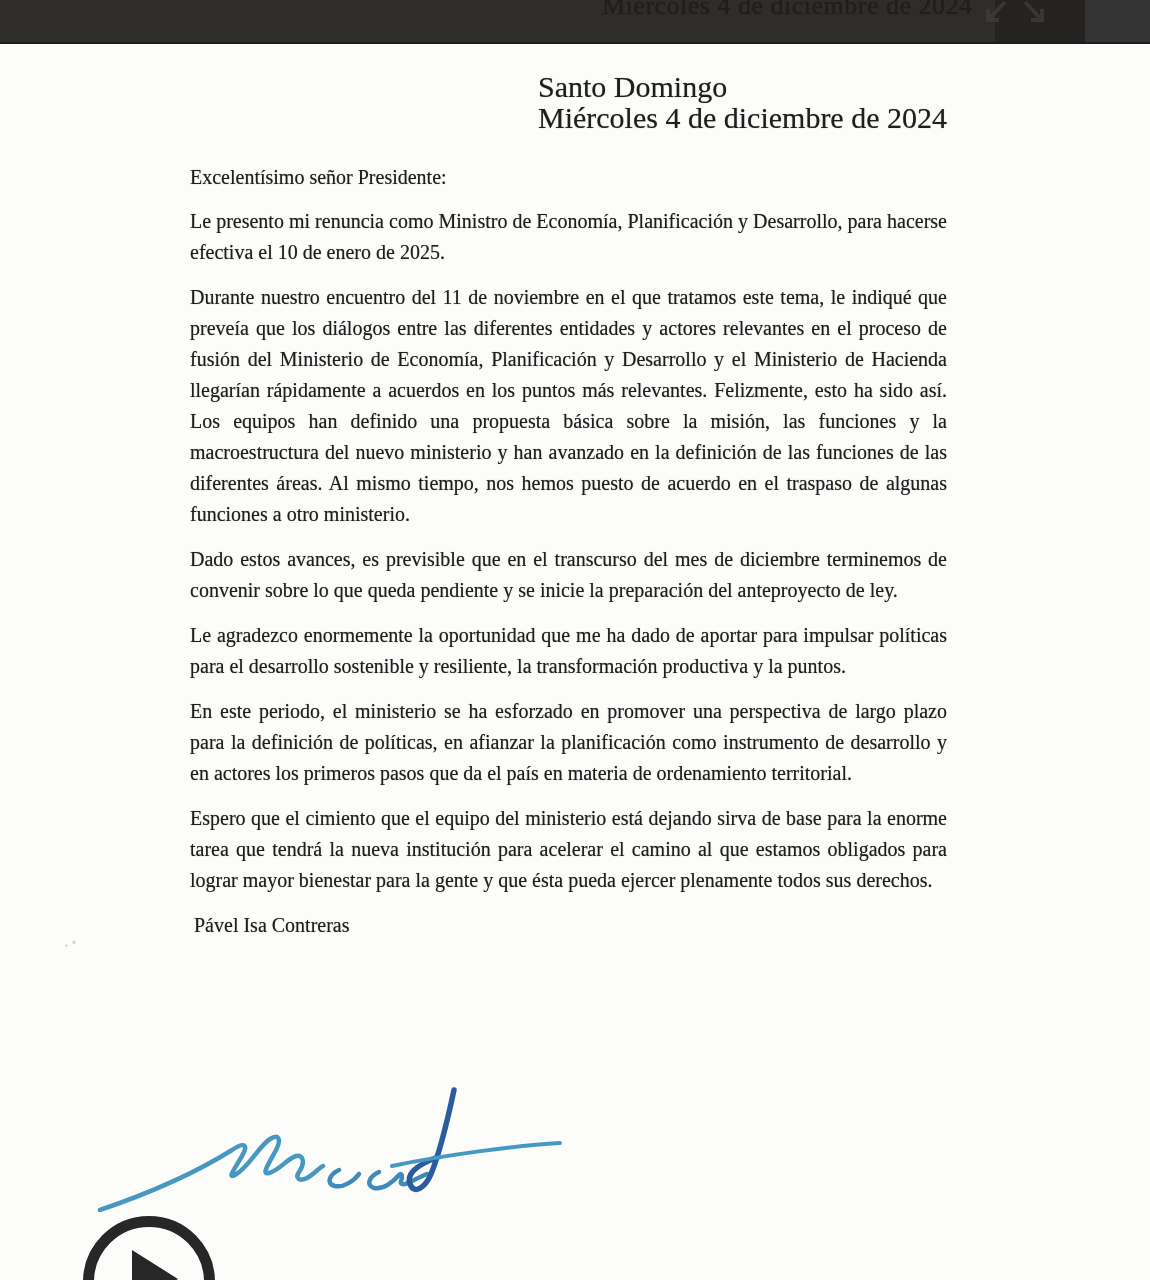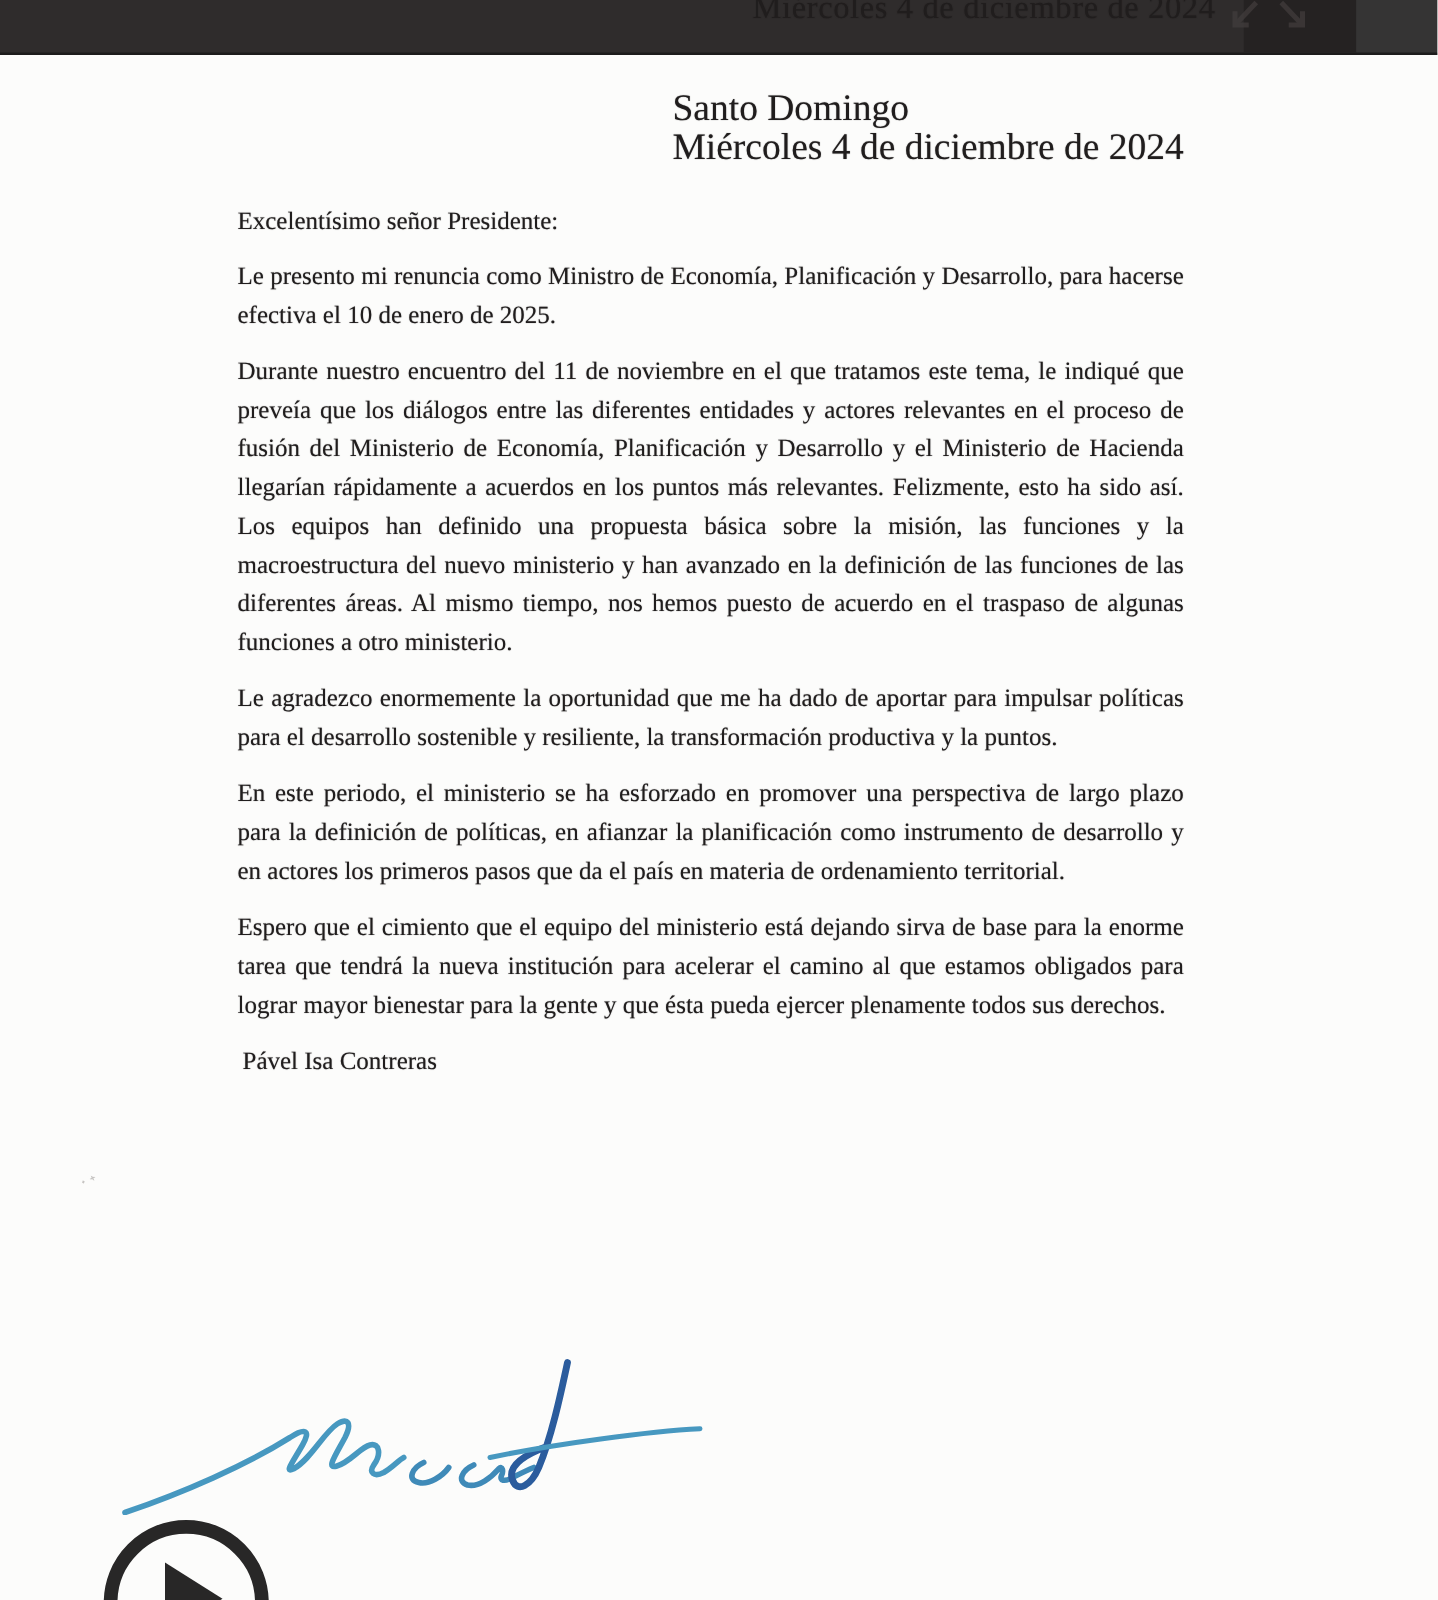--- a/index.html
+++ b/index.html
@@ -91,20 +91,21 @@
 
   <div class="dateblock scan-text">
     <div>Santo Domingo</div>
     <div>Miércoles 4 de diciembre de 2024</div>
   </div>
 
   <div class="lettertext scan-text">
     <p class="salutation">Excelentísimo señor Presidente:</p>
     <p>Le presento mi renuncia como Ministro de Economía, Planificación y Desarrollo, para hacerse efectiva el 10 de enero de 2025.</p>
     <p>Durante nuestro encuentro del 11 de noviembre en el que tratamos este tema, le indiqué que preveía que los diálogos entre las diferentes entidades y actores relevantes en el proceso de fusión del Ministerio de Economía, Planificación y Desarrollo y el Ministerio de Hacienda llegarían rápidamente a acuerdos en los puntos más relevantes. Felizmente, esto ha sido así. Los equipos han definido una propuesta básica sobre la misión, las funciones y la macroestructura del nuevo ministerio y han avanzado en la definición de las funciones de las diferentes áreas. Al mismo tiempo, nos hemos puesto de acuerdo en el traspaso de algunas funciones a otro ministerio.</p>
+    <p>Dado estos avances, es previsible que en el transcurso del mes de diciembre terminemos de convenir sobre lo que queda pendiente y se inicie la preparación del anteproyecto de ley.</p>
     <p>Le agradezco enormemente la oportunidad que me ha dado de aportar para impulsar políticas para el desarrollo sostenible y resiliente, la transformación productiva y la puntos.</p>
     <p>En este periodo, el ministerio se ha esforzado en promover una perspectiva de largo plazo para la definición de políticas, en afianzar la planificación como instrumento de desarrollo y en actores los primeros pasos que da el país en materia de ordenamiento territorial.</p>
     <p>Espero que el cimiento que el equipo del ministerio está dejando sirva de base para la enorme tarea que tendrá la nueva institución para acelerar el camino al que estamos obligados para lograr mayor bienestar para la gente y que ésta pueda ejercer plenamente todos sus derechos.</p>
     <p class="signatory-name">Pável Isa Contreras</p>
   </div>
 
   <svg class="signature" viewBox="0 0 480 130">
 
     <path d="M 8,128 C 55,112 105,90 140,68 C 152,60 157,62 150,74 C 142,88 135,97 143,93 C 157,85 167,64 178,57 C 186,52 190,56 184,68 C 176,83 169,93 177,91 C 188,88 196,76 204,74 C 212,72 213,82 207,90 C 203,96 207,100 215,96 C 222,92 227,86 231,84" fill="none" stroke="#4798C0" stroke-width="4.5" stroke-linecap="round"></path>
 

